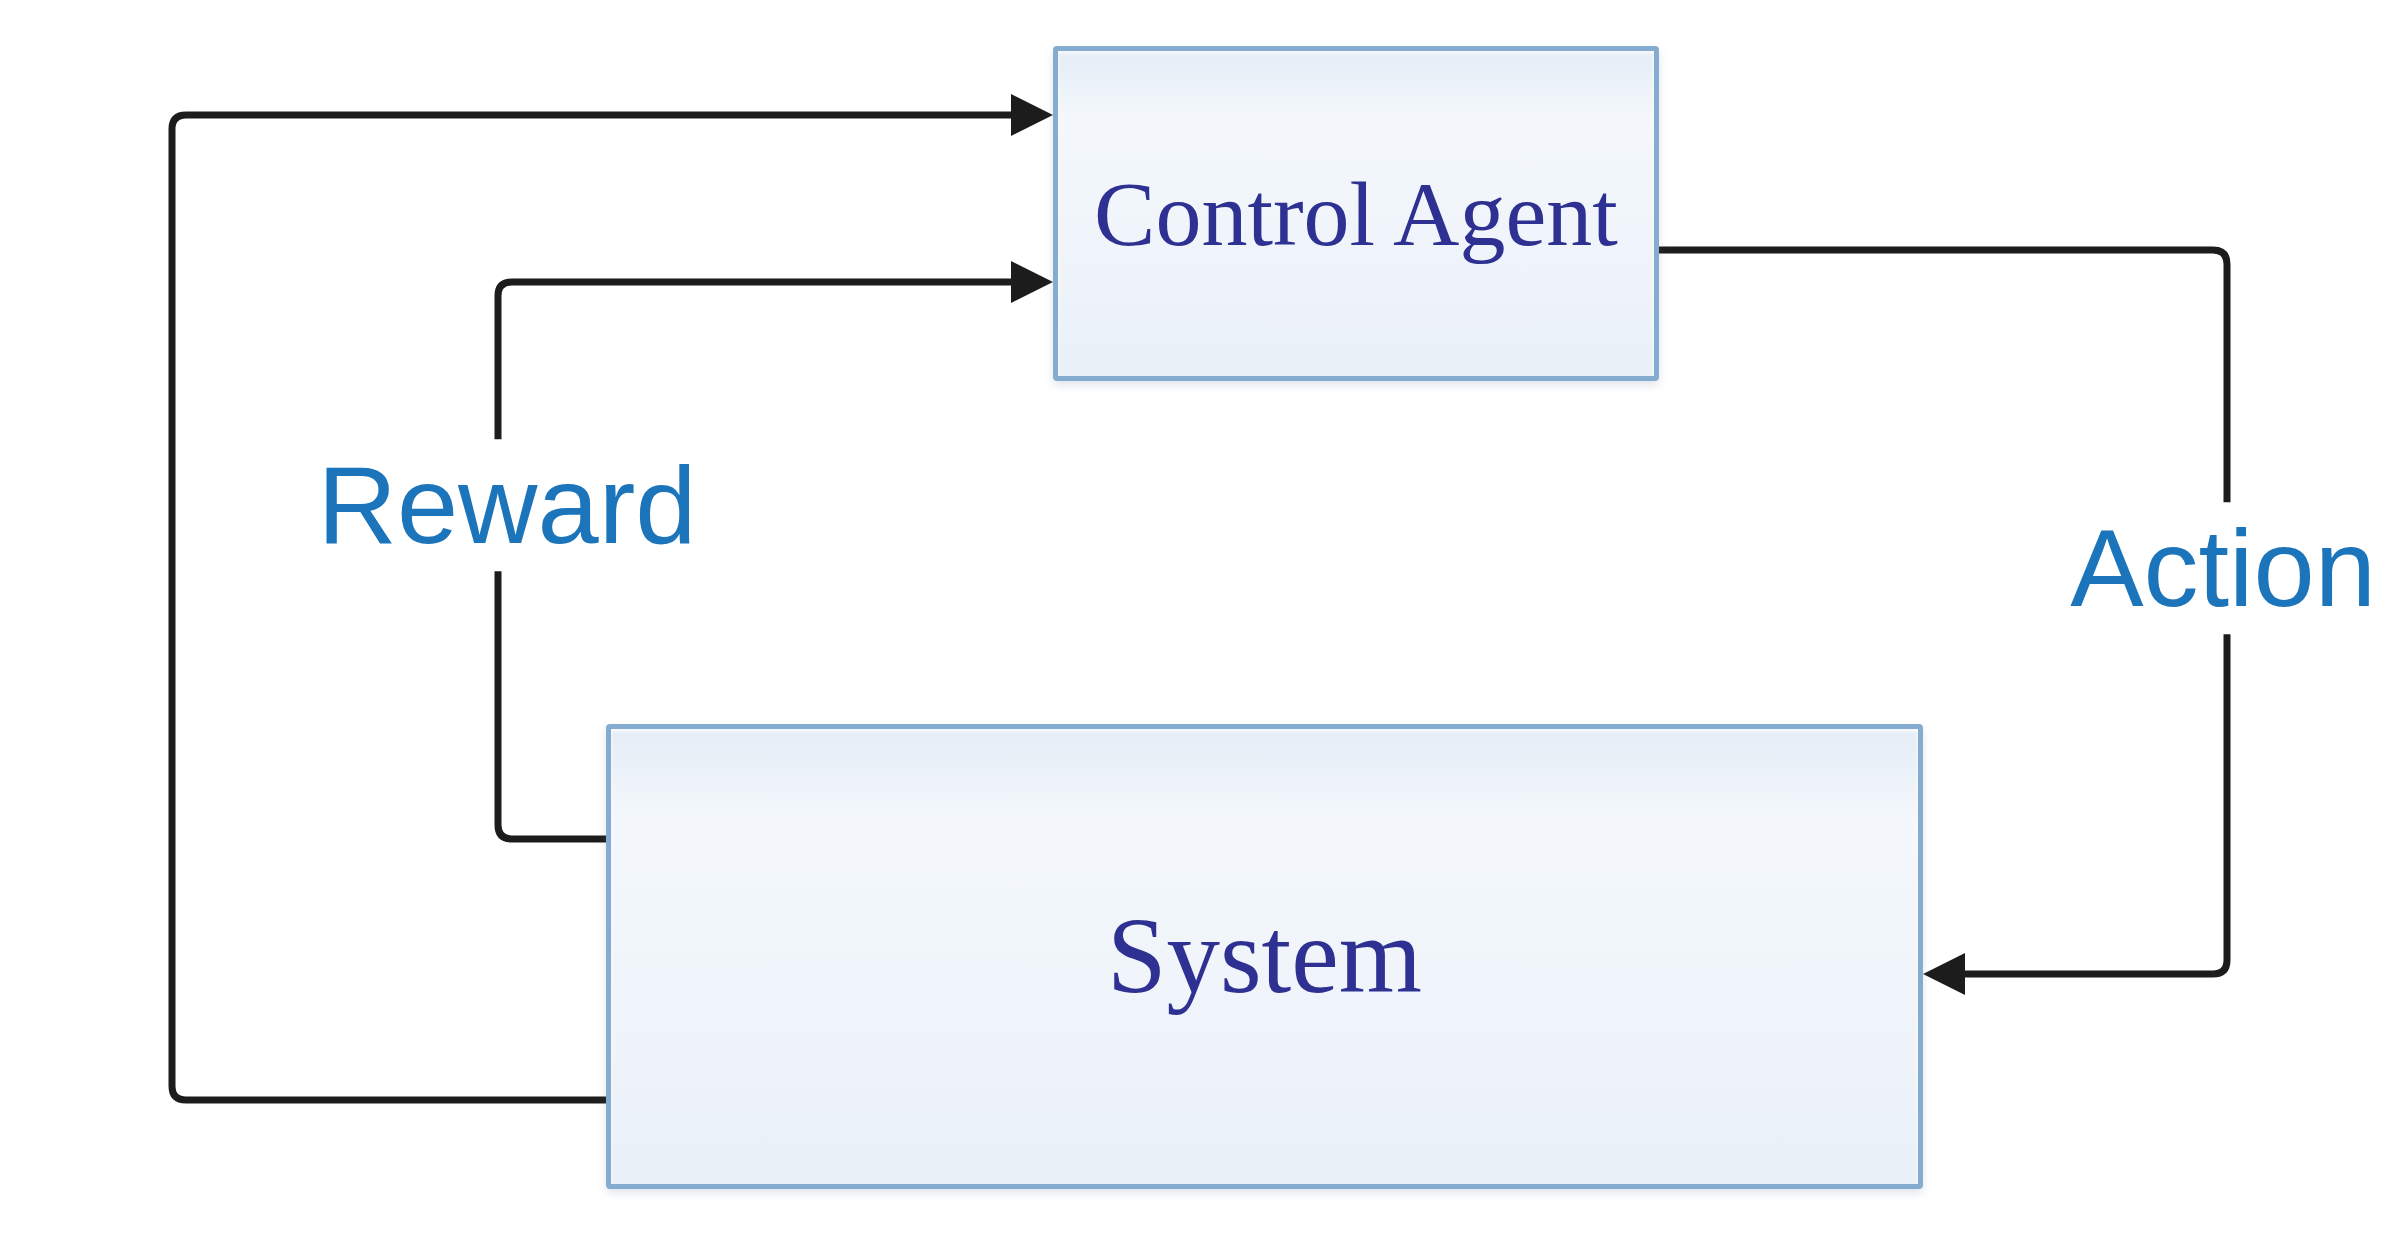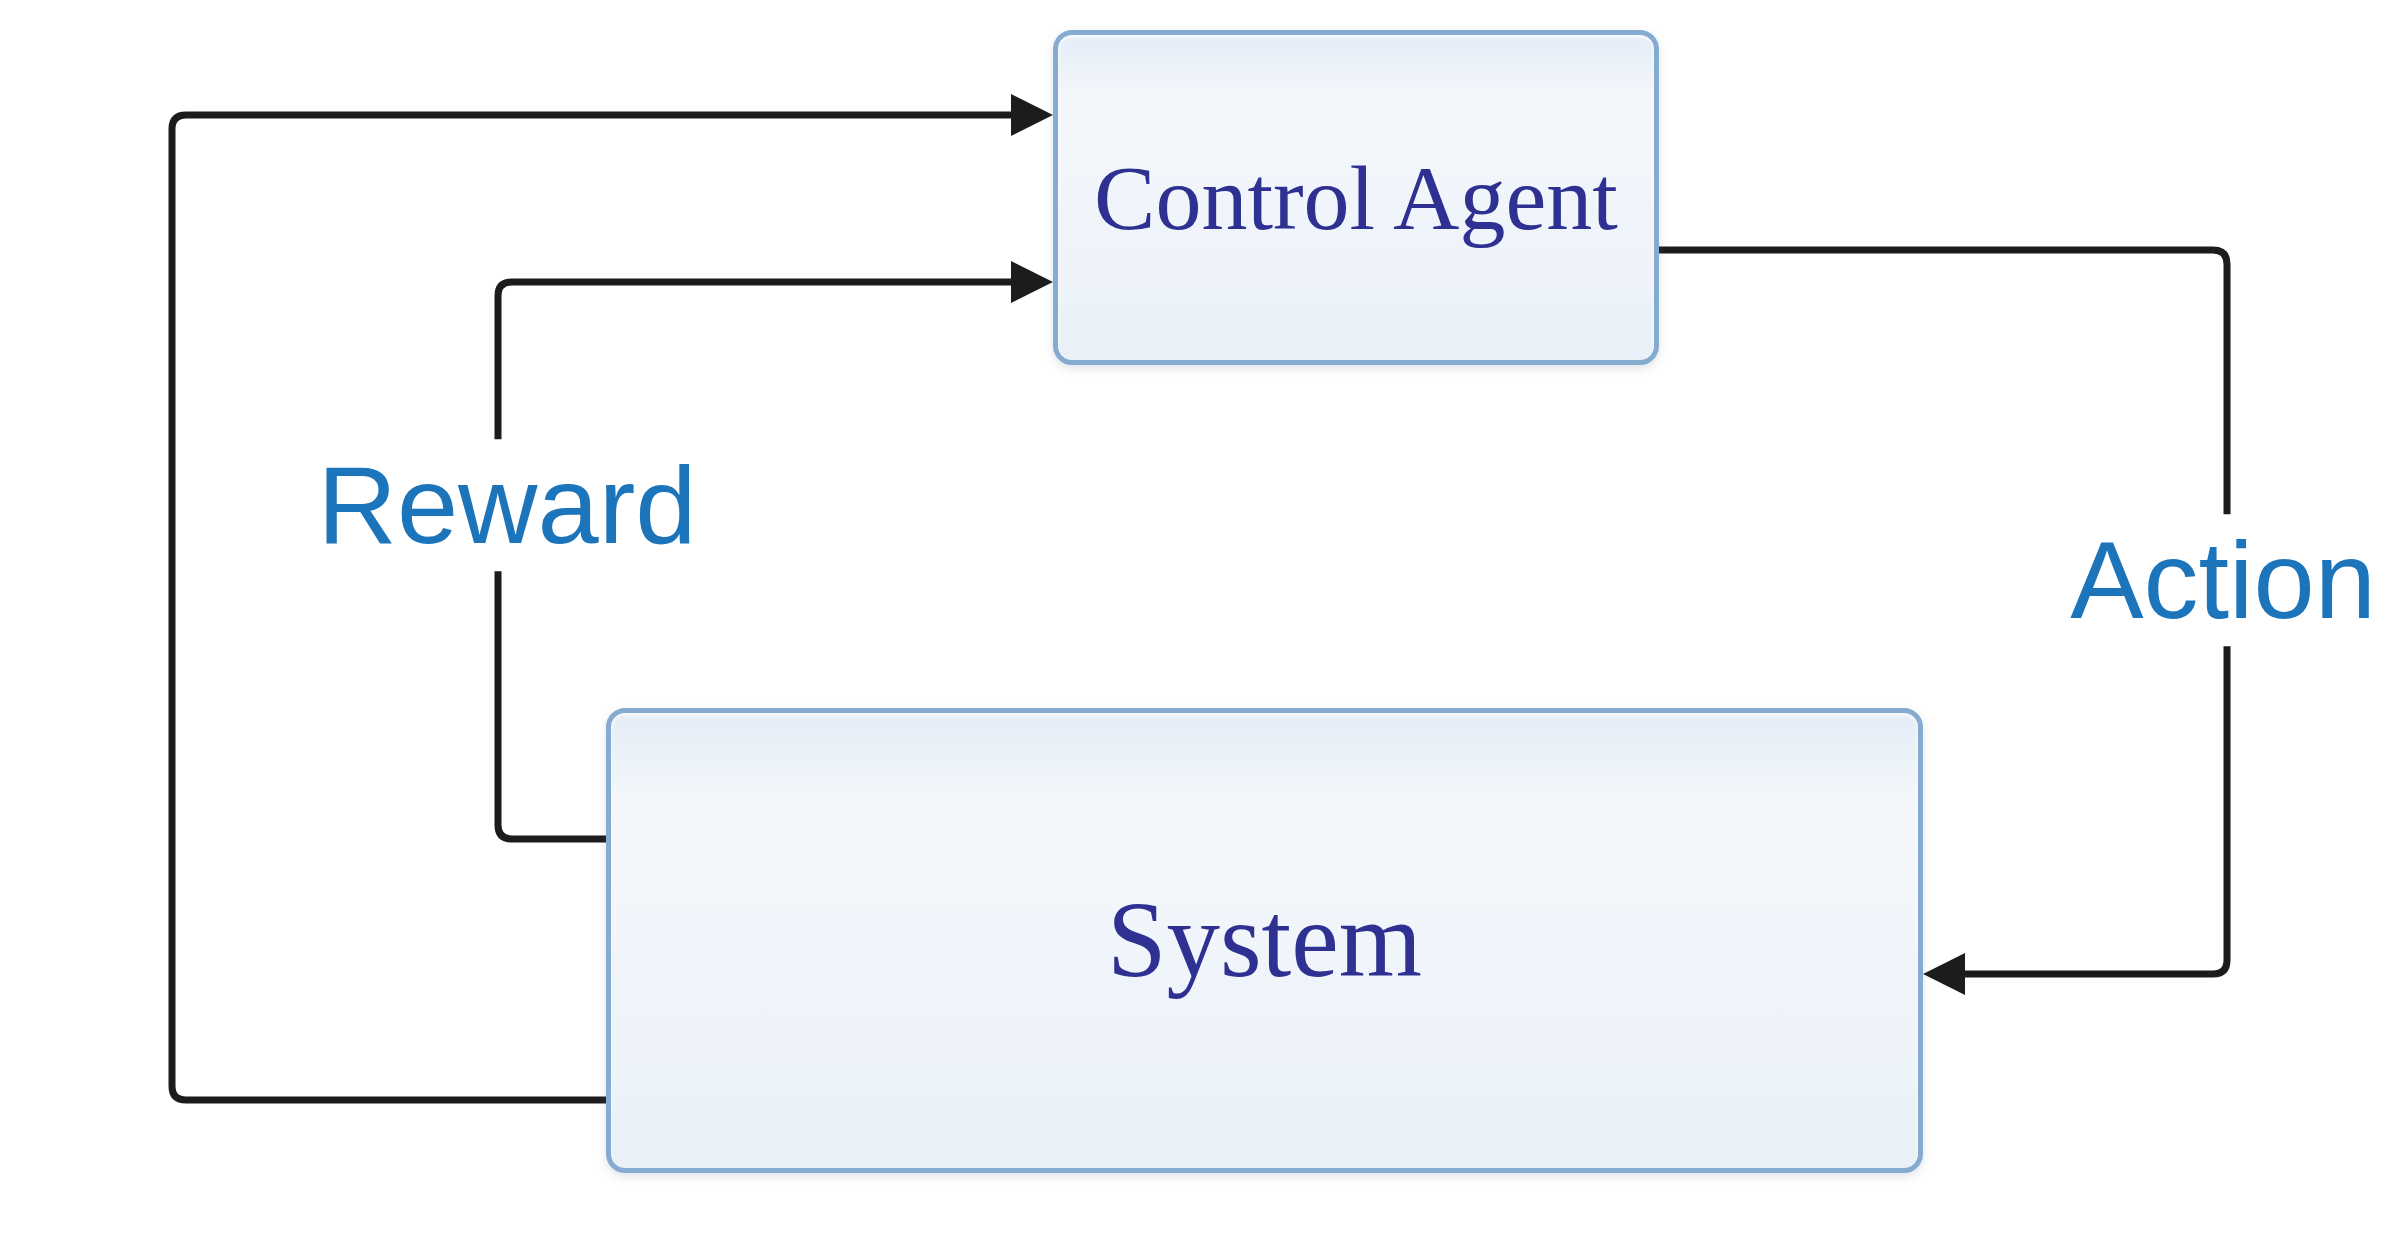--- a/index.html
+++ b/index.html
@@ -33,29 +33,30 @@
     fill: var(--line, #1c1c1c);
     stroke: none;
   }
   .node {
     position: absolute;
     z-index: 3;
     display: flex;
     align-items: center;
     justify-content: center;
     border: 5px solid var(--node-border, #86abd0);
-    border-radius: 19px;
+    border-radius: 4px;
     background: linear-gradient(180deg,
       #e4ecf6 0%,
       #f4f8fc 20%,
       var(--node-fill, #eef3fa) 75%,
       #e9f0f8 100%);
     box-shadow: 0 4px 10px rgba(100, 125, 150, 0.20),
                 inset 0 2px 4px rgba(255, 255, 255, 0.9);
     box-sizing: border-box;
+    margin-top: 16px;
   }
   .node-label {
     font-family: "Liberation Serif", "DejaVu Serif", serif;
     color: var(--node-text, #2e3192);
     white-space: nowrap;
   }
   #node-control-agent { left: 1053px; top: 30px;  width: 606px;  height: 335px; }
   #node-control-agent .node-label { font-size: 92px; }
   #node-system        { left: 606px;  top: 708px; width: 1317px; height: 465px; }
   #node-system .node-label { font-size: 107px; }
@@ -65,21 +66,21 @@
     transform: translate(-50%, -50%);
     background: var(--background, #ffffff);
     padding: 8px 14px;
     color: var(--edge-label-text, #1c74ba);
     font-size: 110px;
     line-height: 1.05;
     white-space: nowrap;
   }
   #label-state  { left: 160px;  top: 650px; }
   #label-reward { left: 507px;  top: 505px; }
-  #label-action { left: 2223px; top: 580px; }
+  #label-action { left: 2223px; top: 568px; }
 </style>
 </head>
 <body>
 
 <div class="canvas">
 
   <svg class="edges-svg" viewBox="0 0 2399 1255">
 
     <path class="edge-line" d="M 606 1100 H 186 Q 172 1100 172 1086 V 129 Q 172 115 186 115 H 1016"></path>
     <polygon class="arrowhead" points="1053,115 1011,94 1011,136"></polygon>

